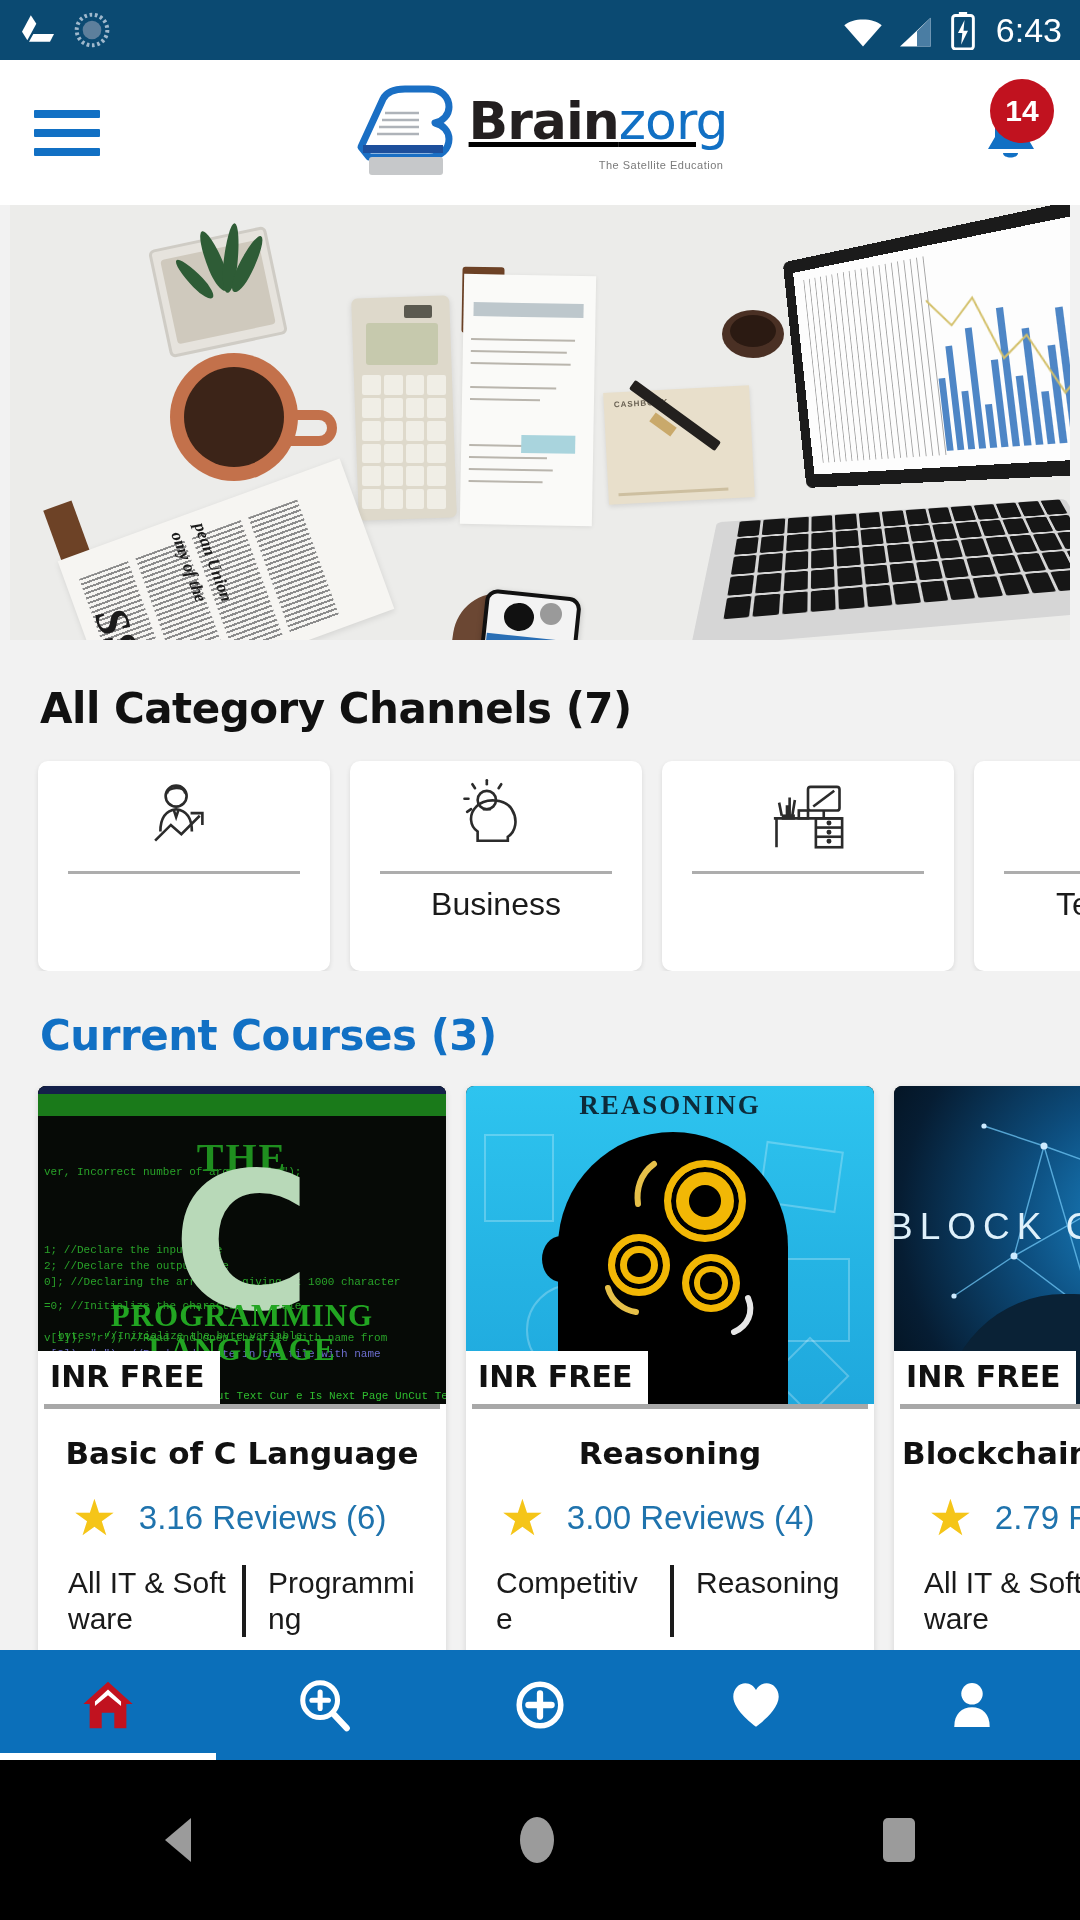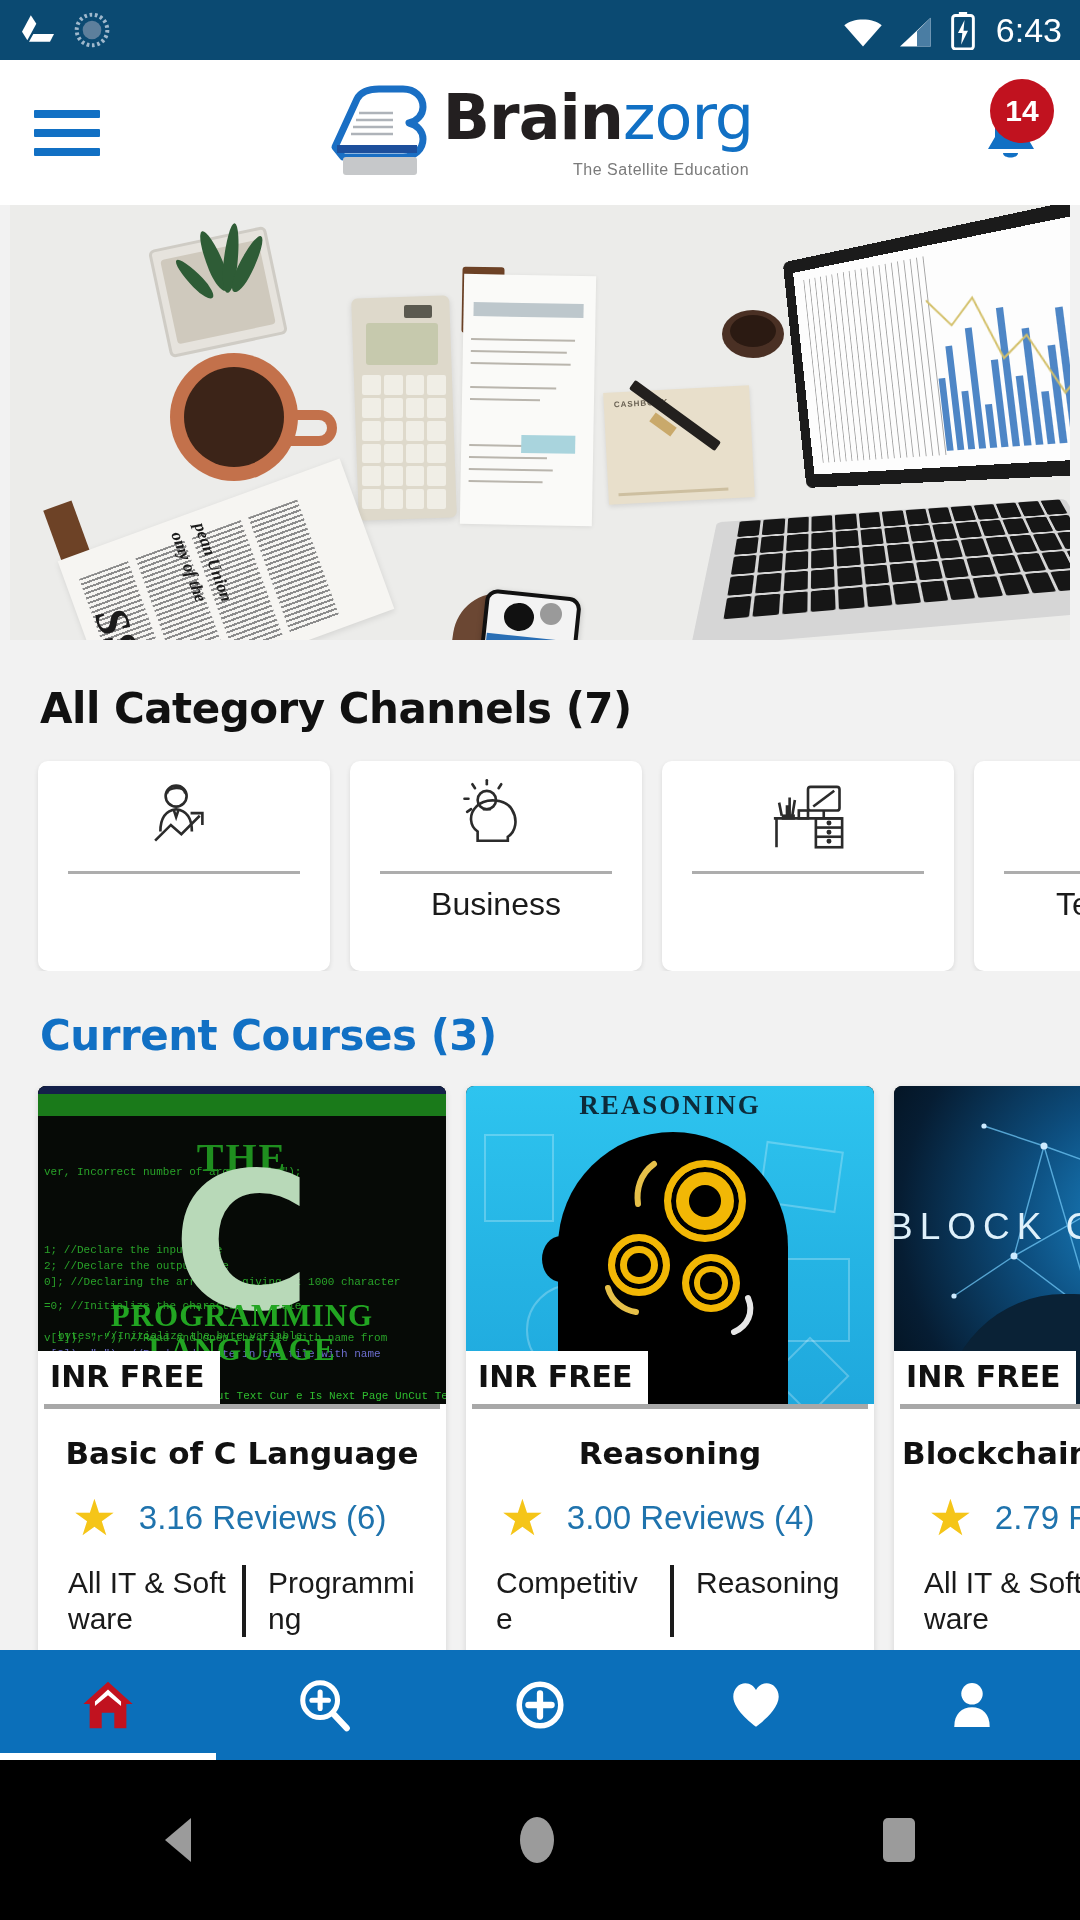--- a/index.html
+++ b/index.html
@@ -28,25 +28,25 @@
   }
   .hamburger{ width:66px; display:flex; flex-direction:column; gap:11px; cursor:pointer;}
   .hamburger span{display:block; height:8px; background:#1170c4; border-radius:1px;}
   .logo-wrap{
     position:absolute; left:0; right:0; top:0; bottom:0;
     display:flex; align-items:center; justify-content:center; gap:10px;
     pointer-events:none;
   }
   .logo-book{position:relative; width:110px; height:96px;}
   .logo-text-block{display:flex; flex-direction:column; align-items:flex-end; margin-left:-4px;}
-  .logo-text{font-size:62px; font-weight:bold; letter-spacing:-1px; line-height:1; white-space:nowrap;
-             font-family:"DejaVu Sans", sans-serif;}
+  .logo-text{font-size:52px; font-weight:bold; letter-spacing:-1px; line-height:1; white-space:nowrap;
+             font-family:"DejaVu Sans", sans-serif;text-decoration:underline;}
   .logo-text .brain{color:#231f20;}
   .logo-text .zorg{color:#1170c4; font-weight:normal;}
-  .logo-tag{font-size:16px; color:#7a7a7a; letter-spacing:0.5px; margin-top:12px; margin-right:4px;}
+  .logo-tag{font-size:11px; color:#7a7a7a; letter-spacing:0.5px; margin-top:12px; margin-right:4px;}
   .bell-wrap{margin-left:auto; position:relative; width:70px; height:80px;}
   .badge{
     position:absolute; right:-8px; top:-14px; width:64px; height:64px; border-radius:50%;
     background:#c1121f; color:#fff; font-size:30px; font-weight:bold;
     display:flex; align-items:center; justify-content:center; z-index:3;
   }
 
   
   .hero{
     height:435px; margin:0 10px; background:#ececea; position:relative; overflow:hidden;

